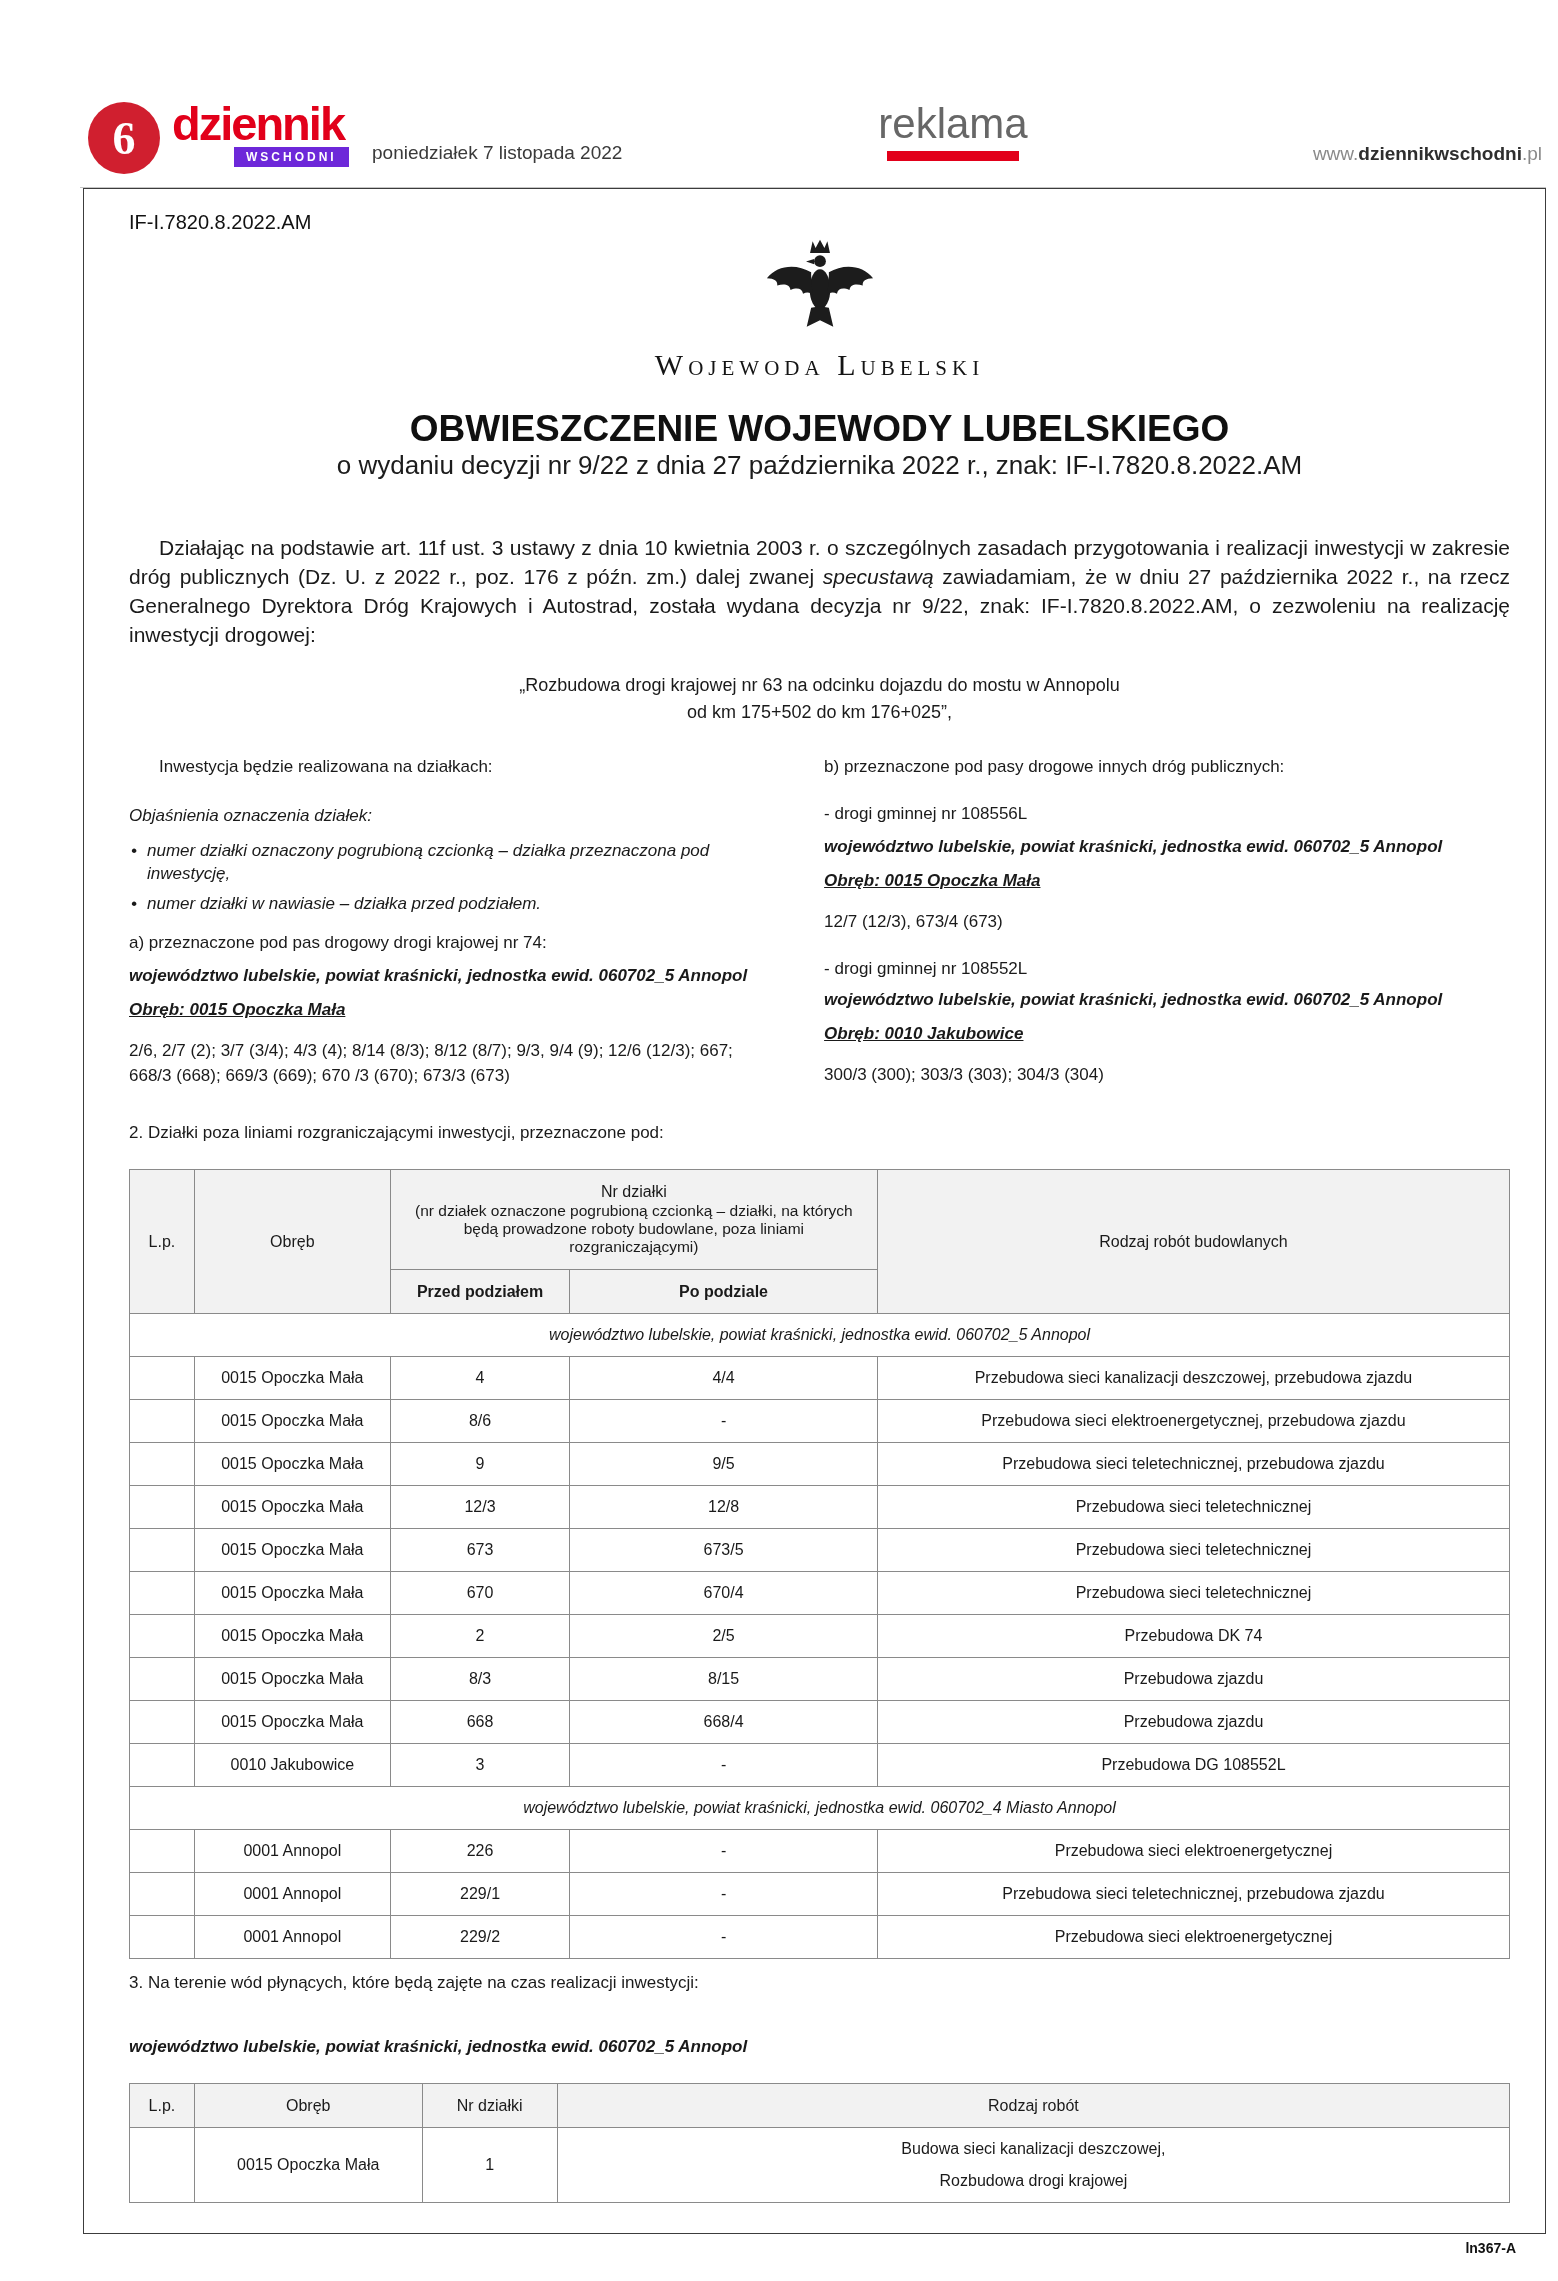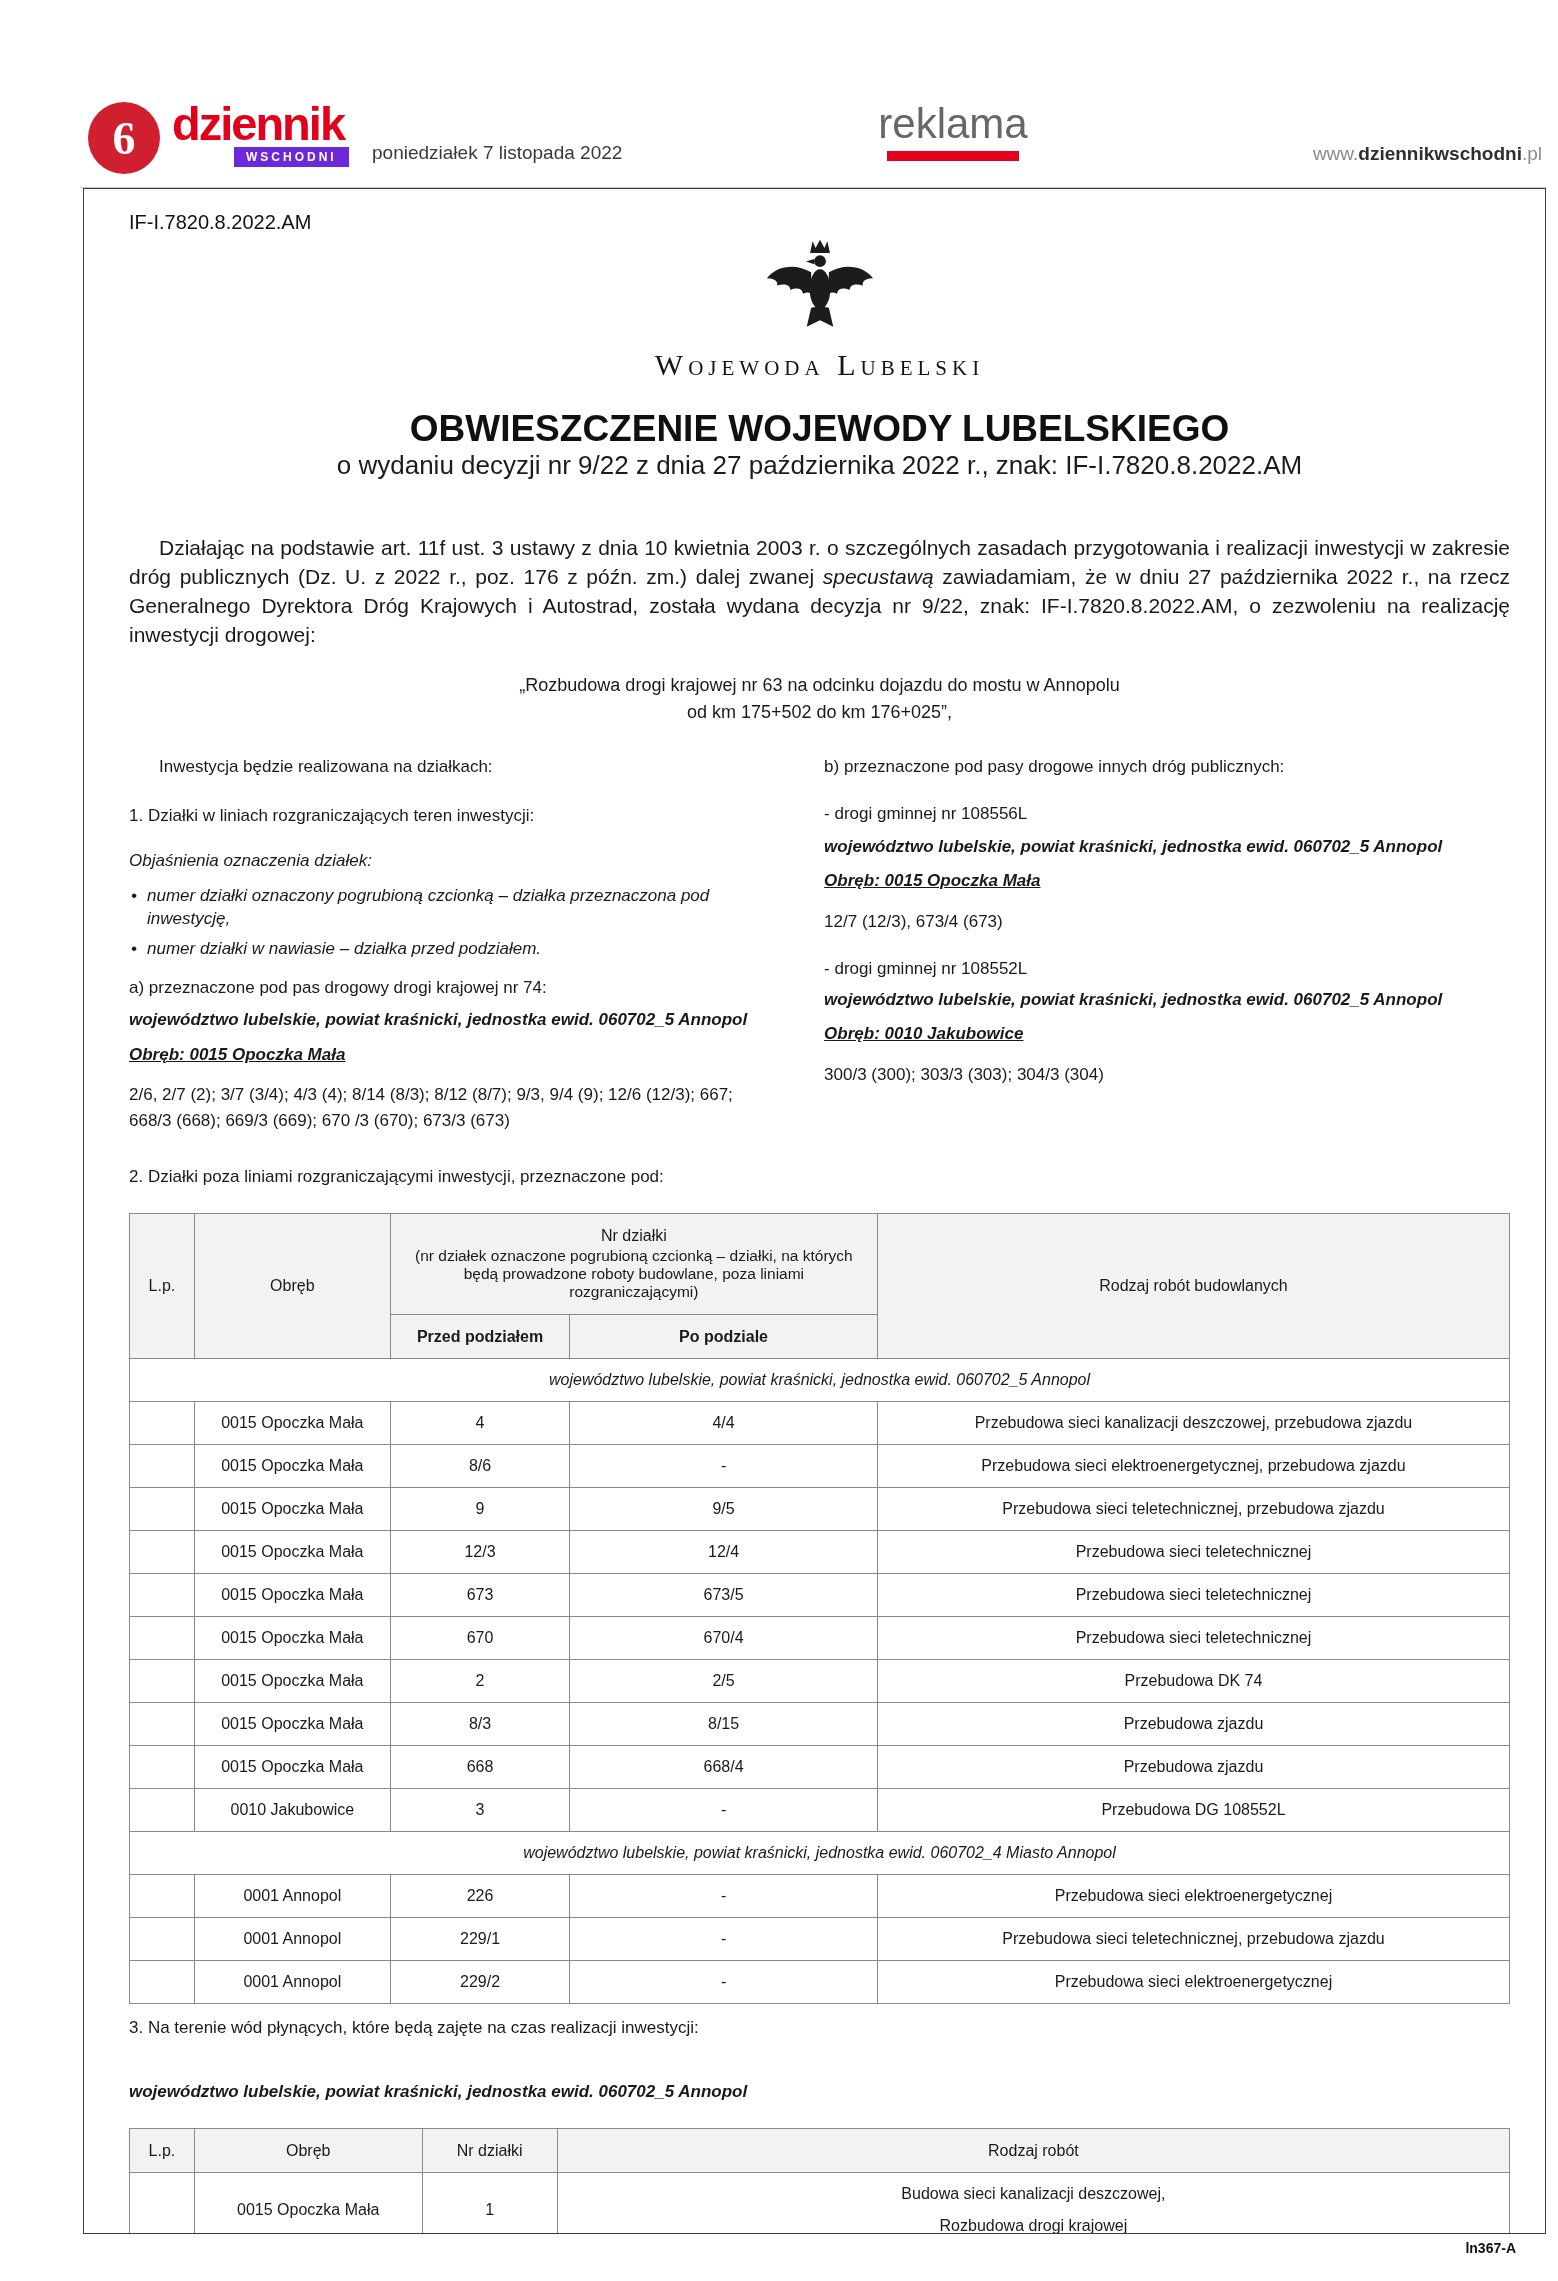--- a/index.html
+++ b/index.html
@@ -145,21 +145,20 @@
     <p class="intro"><span>Działając na podstawie art. 11f ust. 3 ustawy z dnia 10 kwietnia 2003 r. o szczególnych zasadach przygotowania i realizacji inwestycji w zakresie dróg publicznych (Dz. U. z 2022 r., poz. 176 z późn. zm.) dalej zwanej </span><span class="it">specustawą</span><span> zawiadamiam, że w dniu 27 października 2022 r., na rzecz Generalnego Dyrektora Dróg Krajowych i Autostrad, została wydana decyzja nr 9/22, znak: IF-I.7820.8.2022.AM, o zezwoleniu na realizację inwestycji drogowej:</span></p>
 
     <div class="quote">
       <div>„Rozbudowa drogi krajowej nr 63 na odcinku dojazdu do mostu w Annopolu</div>
       <div>od km 175+502 do km 176+025”,</div>
     </div>
 
     <div class="cols">
       <div class="col-left">
         <div class="investment-line">Inwestycja będzie realizowana na działkach:</div>
-        <div class="s1-title">1. Działki w liniach rozgraniczających teren inwestycji:</div>
         <div class="explain-title">Objaśnienia oznaczenia działek:</div>
         <div class="bullet">numer działki oznaczony pogrubioną czcionką – działka przeznaczona pod inwestycję,</div>
         <div class="bullet">numer działki w nawiasie – działka przed podziałem.</div>
         <div class="a-title">a) przeznaczone pod pas drogowy drogi krajowej nr 74:</div>
         <div class="region">województwo lubelskie, powiat kraśnicki, jednostka ewid. 060702_5 Annopol</div>
         <div class="obreb">Obręb: 0015 Opoczka Mała</div>
         <div class="parcels">2/6, 2/7 (2); 3/7 (3/4); 4/3 (4); 8/14 (8/3); 8/12 (8/7); 9/3, 9/4 (9); 12/6 (12/3); 667; 668/3 (668); 669/3 (669); 670 /3 (670); 673/3 (673)</div>
       </div>
       <div class="col-right">
         <div class="b-title">b) przeznaczone pod pasy drogowe innych dróg publicznych:</div>
@@ -222,21 +221,21 @@
             <td class="c-lp"></td>
             <td>0015 Opoczka Mała</td>
             <td>9</td>
             <td>9/5</td>
             <td>Przebudowa sieci teletechnicznej, przebudowa zjazdu</td>
           </tr>
         <tr>
             <td class="c-lp"></td>
             <td>0015 Opoczka Mała</td>
             <td>12/3</td>
-            <td>12/4</td>
+            <td>12/8</td>
             <td>Przebudowa sieci teletechnicznej</td>
           </tr>
         <tr>
             <td class="c-lp"></td>
             <td>0015 Opoczka Mała</td>
             <td>673</td>
             <td>673/5</td>
             <td>Przebudowa sieci teletechnicznej</td>
           </tr>
         <tr>

